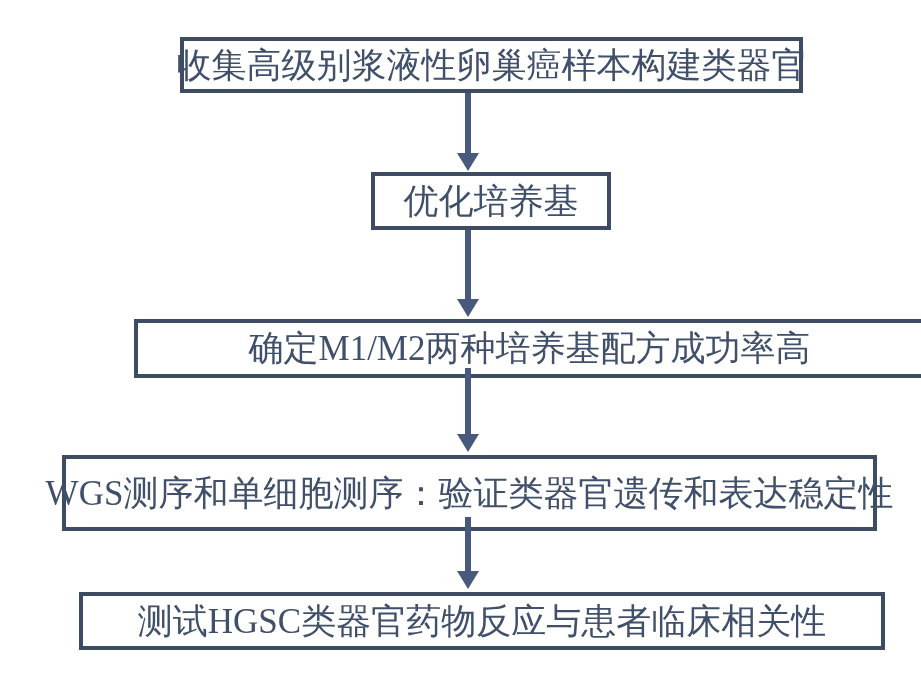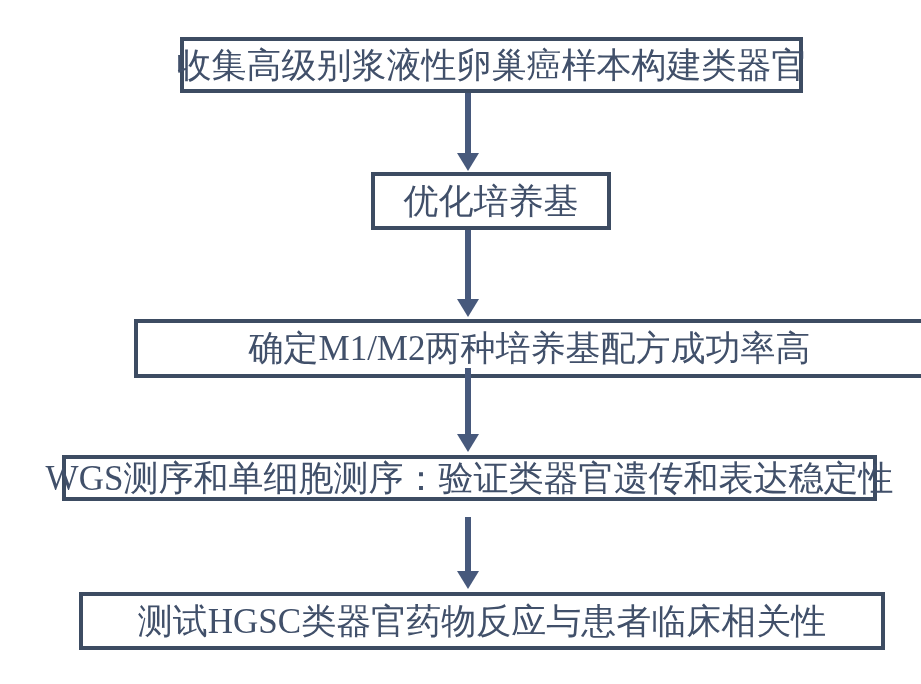--- a/index.html
+++ b/index.html
@@ -27,21 +27,21 @@
     justify-content:center;
     color:var(--text-color);
     font-size:35px;
     line-height:1;
     white-space:nowrap;
     text-align:center;
   }
   .n1{left:180px;top:37px;width:623px;height:56px;}
   .n2{left:329px;top:172px;width:240px;height:58px;margin-left:42px;}
   .n3{left:134px;top:319px;width:791px;height:59px;}
-  .n4{left:62px;top:455px;width:815px;height:46px;}
+  .n4{left:62px;top:455px;width:815px;height:76px;}
   .n5{left:79px;top:592px;width:806px;height:58px;}
   .arrow{
     position:absolute;
     left:457px;
     width:22px;
     display:flex;
     flex-direction:column;
     align-items:center;
   }
   .shaft{

